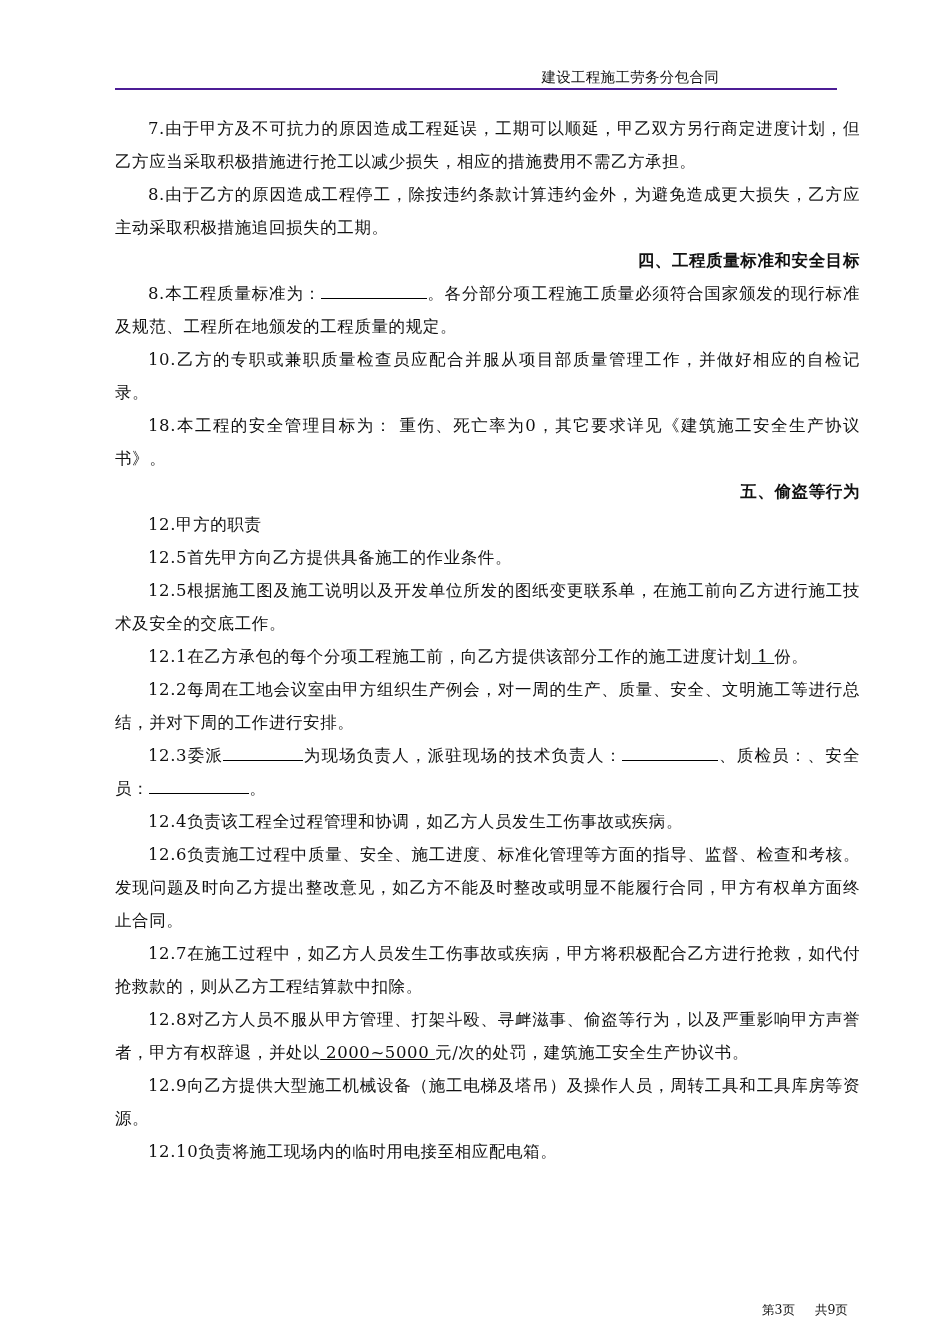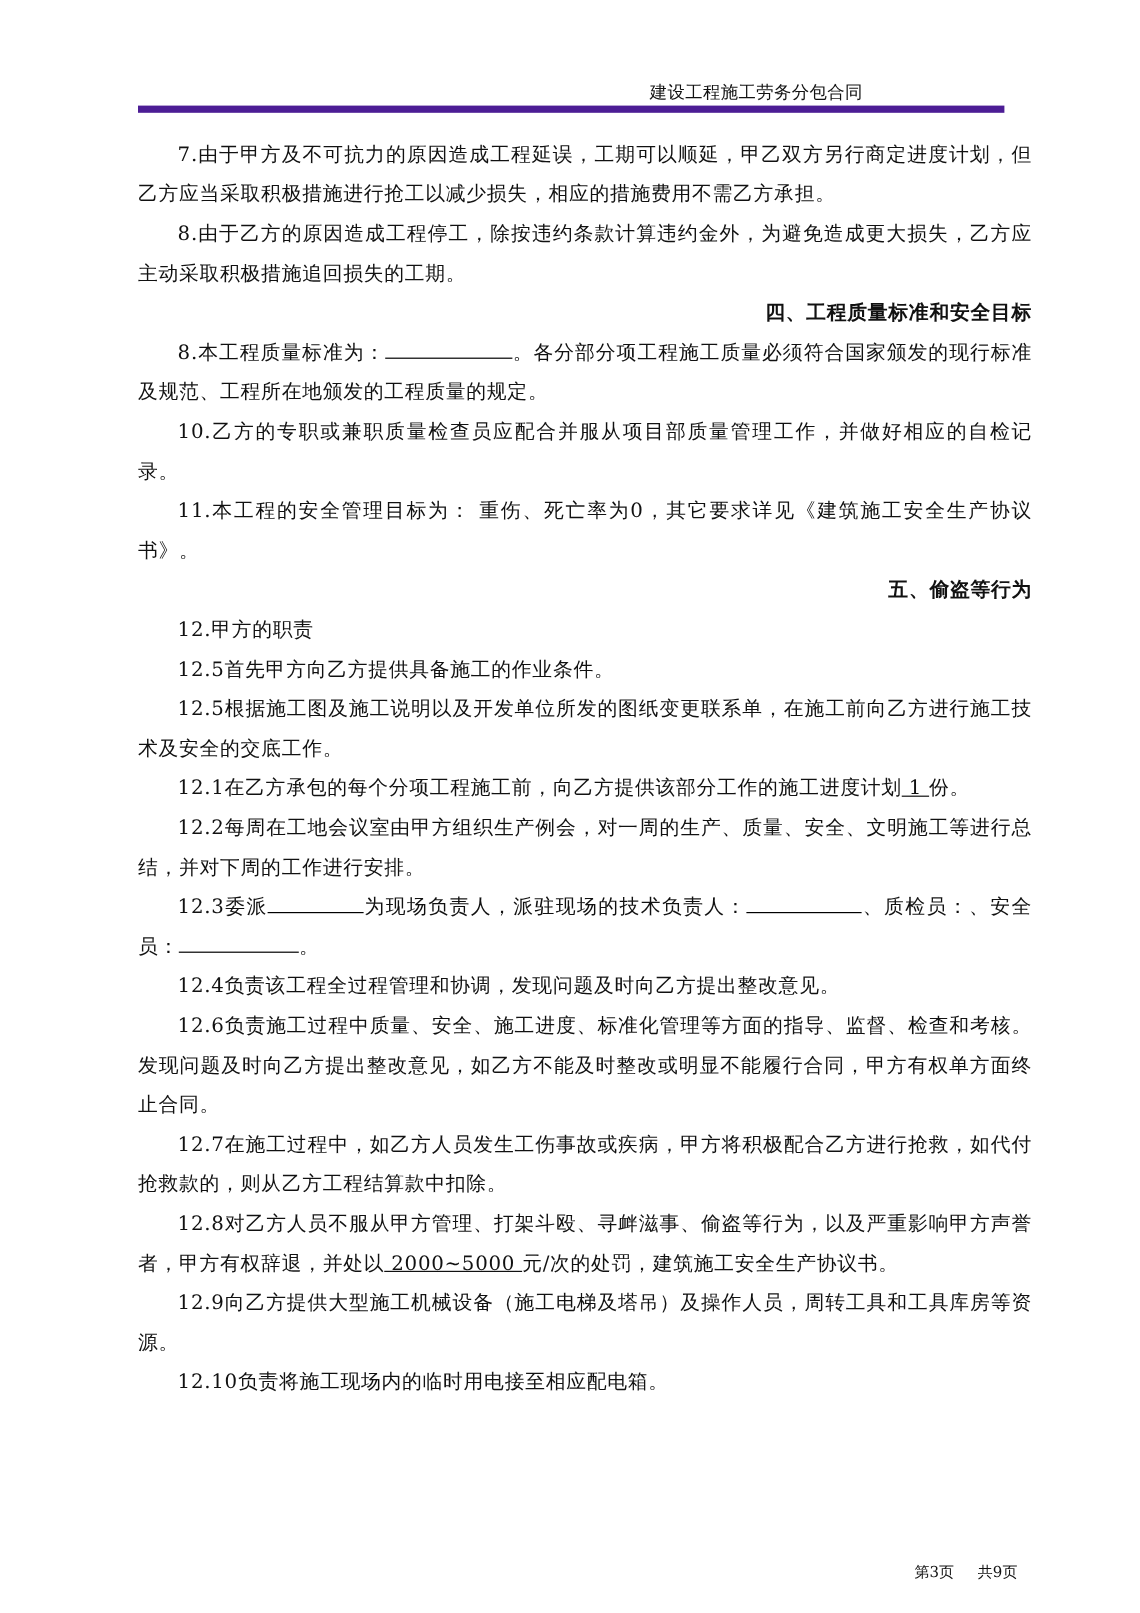--- a/index.html
+++ b/index.html
@@ -1,19 +1,19 @@
 <!DOCTYPE html>
 <html><head>
   <meta charset="utf-8">
   <style>
     html, body { margin: 0; padding: 0; background: #ffffff; }
     body { width: 950px; height: 1344px; position: relative; overflow: hidden;
            font-family: "DejaVu Serif", "Liberation Serif", serif; color: #111; }
     .page-header { position: absolute; left: 115px; top: 66px; width: 722px; height: 22px;
-                   border-bottom: 6px solid #4c1d95; }
+                   border-bottom: 2px solid #4c1d95; }
     .page-header .title { position: absolute; right: 118px; top: 2px; font-size: 14.5px; letter-spacing: 0.3px; }
     .body { position: absolute; left: 115px; top: 112px; width: 745px; }
     .p { font-size: 16.5px; line-height: 33px; margin: 0; text-align: justify; letter-spacing: 0.6px; }
     .p.indent { text-indent: 33px; }
     .h { font-weight: bold; font-size: 16.5px; line-height: 33px; margin: 0; text-indent: 33px; letter-spacing: 0.6px; text-align: right; }
     .blank { display: inline-block; border-bottom: 1px solid #000; height: 16px; vertical-align: baseline; }
     .u { text-decoration: underline; }
     .footer { position: absolute; left: 762px; top: 1266px; font-size: 12.5px; margin-top: 36px; }
     .footer span { margin-right: 2px; }
   </style>
@@ -23,29 +23,29 @@
 <div class="page-header">
   <span class="title">建设工程施工劳务分包合同</span>
 </div>
 
 <div class="body">
   <p class="p indent">7.由于甲方及不可抗力的原因造成工程延误，工期可以顺延，甲乙双方另行商定进度计划，但乙方应当采取积极措施进行抢工以减少损失，相应的措施费用不需乙方承担。</p>
   <p class="p indent">8.由于乙方的原因造成工程停工，除按违约条款计算违约金外，为避免造成更大损失，乙方应主动采取积极措施追回损失的工期。</p>
   <p class="h">四、工程质量标准和安全目标</p>
   <p class="p indent"><span>8.本工程质量标准为：</span><span class="blank" style="width:106px"></span><span>。各分部分项工程施工质量必须符合国家颁发的现行标准及规范、工程所在地颁发的工程质量的规定。</span></p>
   <p class="p indent">10.乙方的专职或兼职质量检查员应配合并服从项目部质量管理工作，并做好相应的自检记录。</p>
-  <p class="p indent">11.本工程的安全管理目标为： 重伤、死亡率为0，其它要求详见《建筑施工安全生产协议书》。</p>
+  <p class="p indent">18.本工程的安全管理目标为： 重伤、死亡率为0，其它要求详见《建筑施工安全生产协议书》。</p>
   <p class="h">五、偷盗等行为</p>
   <p class="p indent">12.甲方的职责</p>
   <p class="p indent">12.5首先甲方向乙方提供具备施工的作业条件。</p>
   <p class="p indent">12.5根据施工图及施工说明以及开发单位所发的图纸变更联系单，在施工前向乙方进行施工技术及安全的交底工作。</p>
   <p class="p indent"><span>12.1在乙方承包的每个分项工程施工前，向乙方提供该部分工作的施工进度计划</span><span class="u"> 1 </span><span>份。</span></p>
   <p class="p indent">12.2每周在工地会议室由甲方组织生产例会，对一周的生产、质量、安全、文明施工等进行总结，并对下周的工作进行安排。</p>
   <p class="p indent"><span>12.3委派</span><span class="blank" style="width:80px"></span><span>为现场负责人，派驻现场的技术负责人：</span><span class="blank" style="width:96px"></span><span>、质检员：、安全员：</span><span class="blank" style="width:100px"></span><span>。</span></p>
-  <p class="p indent">12.4负责该工程全过程管理和协调，发现问题及时向乙方提出整改意见。</p>
+  <p class="p indent">12.4负责该工程全过程管理和协调，如乙方人员发生工伤事故或疾病。</p>
   <p class="p indent">12.6负责施工过程中质量、安全、施工进度、标准化管理等方面的指导、监督、检查和考核。发现问题及时向乙方提出整改意见，如乙方不能及时整改或明显不能履行合同，甲方有权单方面终止合同。</p>
   <p class="p indent">12.7在施工过程中，如乙方人员发生工伤事故或疾病，甲方将积极配合乙方进行抢救，如代付抢救款的，则从乙方工程结算款中扣除。</p>
   <p class="p indent"><span>12.8对乙方人员不服从甲方管理、打架斗殴、寻衅滋事、偷盗等行为，以及严重影响甲方声誉者，甲方有权辞退，并处以</span><span class="u"> 2000~5000 </span><span>元/次的处罚，建筑施工安全生产协议书。</span></p>
   <p class="p indent">12.9向乙方提供大型施工机械设备（施工电梯及塔吊）及操作人员，周转工具和工具库房等资源。</p>
   <p class="p indent">12.10负责将施工现场内的临时用电接至相应配电箱。</p>
 </div>
 
 <div class="footer">
   <span>第3页</span>
   <span>&nbsp;&nbsp;</span>

